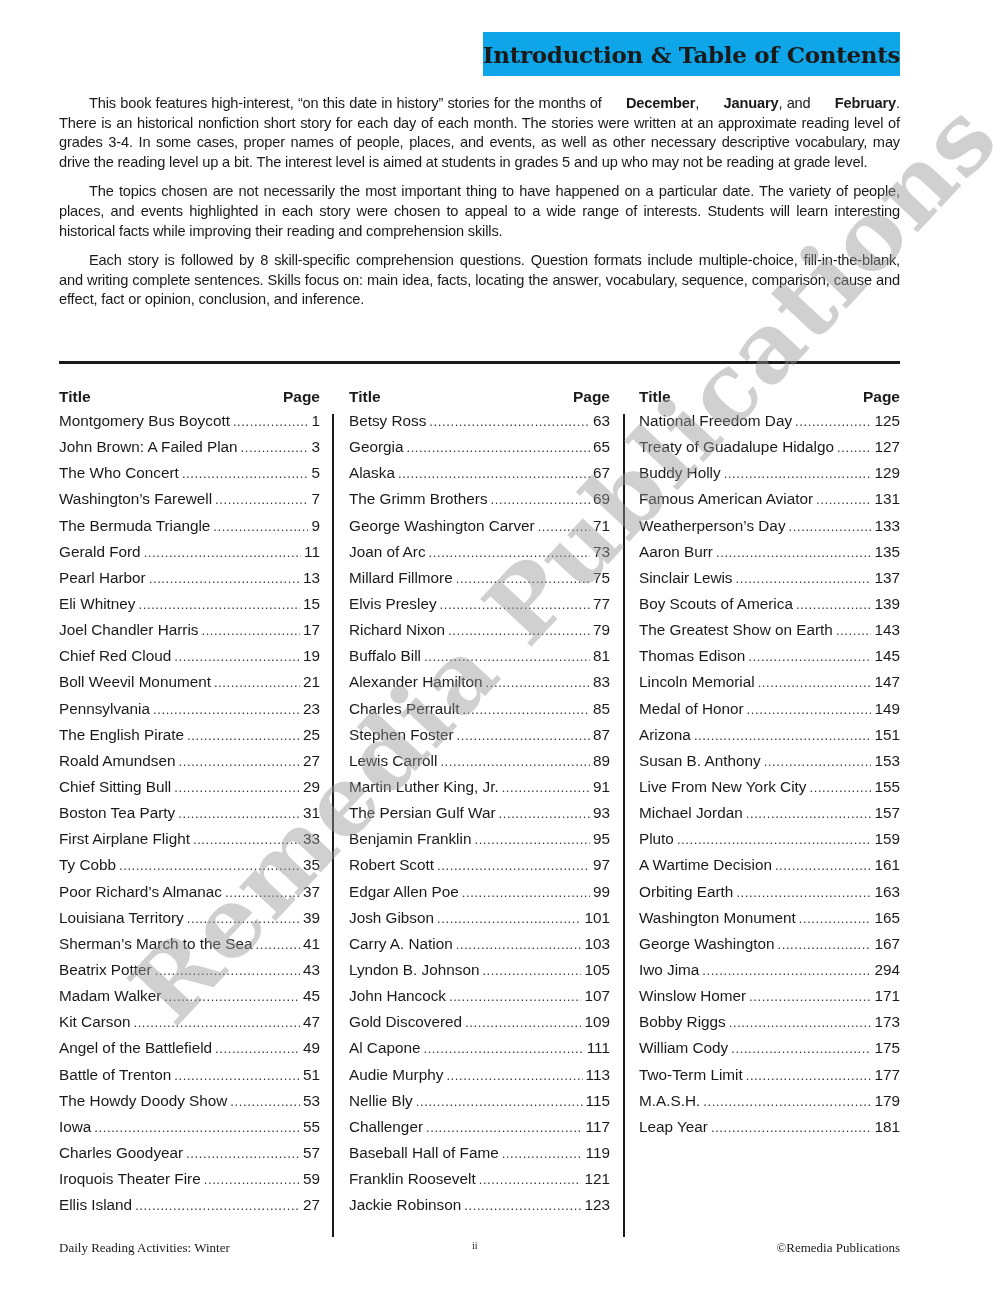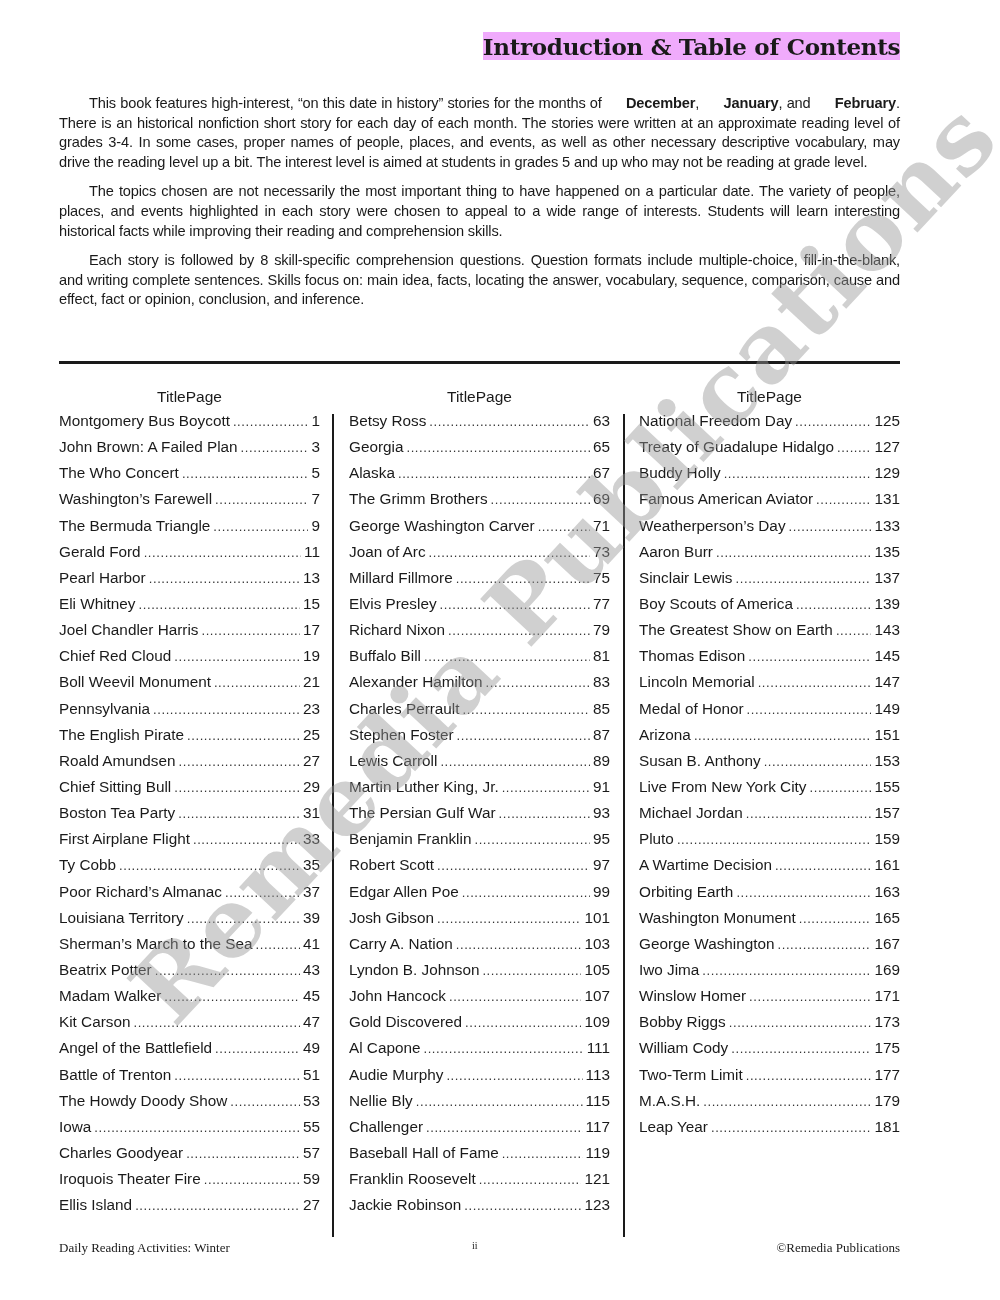--- a/index.html
+++ b/index.html
@@ -1,34 +1,34 @@
 <!DOCTYPE html>
 <html><head>
 <meta charset="utf-8">
 <style>
   html, body { margin: 0; padding: 0; background: #ffffff; }
   body { width: 1000px; height: 1300px; position: relative; overflow: hidden; color: #1a1a1a; }
   .header-box {
-    position: absolute; left: 483px; top: 32px; width: 417px; height: 28px;
-    background: #f0abfc; display: flex; align-items: center; justify-content: center;
+    position: absolute; left: 483px; top: 32px; width: 417px; height: 44px;
+    background: #0ea5e9; display: flex; align-items: center; justify-content: center;
   }
   .header-box h1 {
     margin: 0; font-family: "DejaVu Serif", "Liberation Serif", serif; font-weight: bold;
     font-size: 23px; color: #1a1a1a; letter-spacing: -0.3px; white-space: nowrap;
   }
   .intro {
     position: absolute; left: 59px; top: 94px; width: 841px;
     font-family: "Liberation Sans", sans-serif; font-size: 14.6px; line-height: 19.6px;
     text-align: justify; color: #1a1a1a;
   }
   .intro p { margin: 0 0 10px 0; text-indent: 30px; letter-spacing: -0.15px; }
   .intro b { font-weight: bold; margin-left: 20px; }
   .rule { position: absolute; left: 59px; top: 361px; width: 841px; height: 3px; background: #1a1a1a; }
   .toc-col { position: absolute; top: 386px; width: 261px; font-family: "Liberation Sans", sans-serif; }
-  .toc-head { display: flex; justify-content: center; font-weight: normal; font-size: 15.5px; height: 22px; line-height: 22px; }
+  .toc-head { display: flex; justify-content: space-between; font-weight: bold; font-size: 15.5px; height: 22px; line-height: 22px; }
   .toc-row { display: flex; align-items: baseline; font-size: 15.3px; height: 26.15px; line-height: 26.15px; white-space: nowrap; }
   .toc-row .t { flex: 0 0 auto; }
   .toc-row .dots { flex: 1 1 auto; overflow: hidden; margin: 0 3px; color: #333; letter-spacing: 0.6px; }
   .toc-row .dots::before { content: "......................................................................................"; font-size: 13px; }
   .toc-row .p { flex: 0 0 auto; text-align: right; }
   .vline { position: absolute; width: 2px; background: #1a1a1a; top: 414px; height: 823px; }
   .watermark {
     position: absolute; left: 60px; top: 590px; font-family: "DejaVu Serif", "Liberation Serif", serif;
     font-weight: bold; font-size: 96px; color: rgba(150,150,150,0.45); transform: rotate(-47deg);
     transform-origin: left center; white-space: nowrap; pointer-events: none; letter-spacing: 2px;
@@ -482,21 +482,21 @@
       <span class="p">165</span>
     </div>
     <div class="toc-row">
       <span class="t">George Washington</span>
       <span class="dots"></span>
       <span class="p">167</span>
     </div>
     <div class="toc-row">
       <span class="t">Iwo Jima</span>
       <span class="dots"></span>
-      <span class="p">169</span>
+      <span class="p">294</span>
     </div>
     <div class="toc-row">
       <span class="t">Winslow Homer</span>
       <span class="dots"></span>
       <span class="p">171</span>
     </div>
     <div class="toc-row">
       <span class="t">Bobby Riggs</span>
       <span class="dots"></span>
       <span class="p">173</span>

